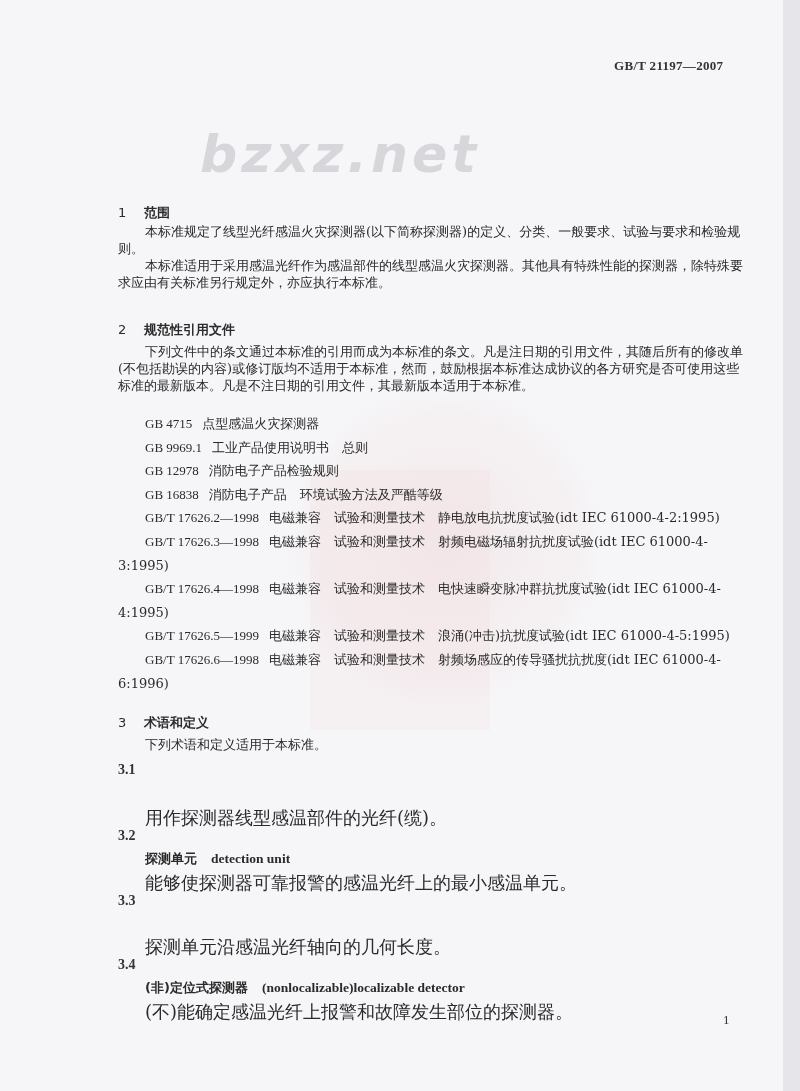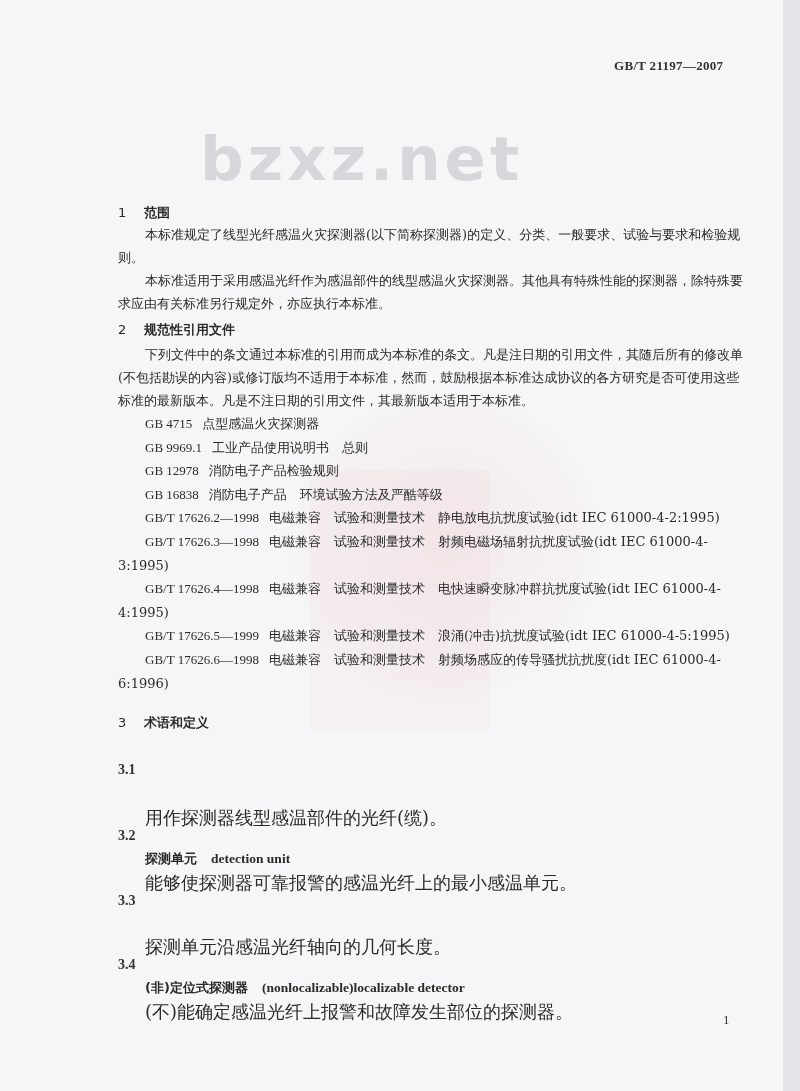--- a/index.html
+++ b/index.html
@@ -28,34 +28,35 @@
     }
     .std-no {
       position: absolute; left: 614px; top: 58px;
       font-family: "Liberation Serif", serif;
       font-weight: bold; font-size: 13px; color: #333;
       letter-spacing: 0.3px;
     }
     .watermark {
       position: absolute; left: 200px; top: 128px;
       font-family: "DejaVu Sans", sans-serif;
-      font-weight: bold; font-size: 61px; letter-spacing: 4px;
+      font-weight: bold; font-size: 52px; letter-spacing: 4px;
       color: rgba(190,190,194,0.55);
       line-height: 1;
       z-index: 1;
+      font-style: italic;
     }
     .doc-title {
       position: absolute; left: 0; width: 783px; top: 133px;
       text-align: center;
       font-family: "DejaVu Sans", sans-serif;
       font-size: 18px; font-weight: bold; color: #2b2b2b;
       letter-spacing: 1px;
       z-index: 2;
     }
-    .block { position: absolute; left: 118px; width: 630px; z-index: 2; font-size: 13px; line-height: 23px; }
+    .block { position: absolute; left: 118px; width: 630px; z-index: 2; font-size: 13px; line-height: 17px; }
     .sec-head {
       position: absolute; left: 118px; z-index: 2;
       font-family: "DejaVu Sans", sans-serif;
       font-size: 13px; font-weight: bold; color: #2b2b2b;
     }
     .sec-head .num { display: inline-block; width: 26px; font-weight: normal; }
     p { margin: 0; }
     .indent { text-indent: 27px; }
     .ref { padding-left: 27px; }
     .ref .code { font-family: "Liberation Serif", serif; margin-right: 10px; }
@@ -107,20 +108,23 @@
     <p class="indent" style="text-indent:27px; padding-left:0;"><span class="code" style="font-family:'Liberation Serif',serif; margin-right:10px;">GB/T 17626.2—1998</span><span>电磁兼容　试验和测量技术　静电放电抗扰度试验(idt IEC 61000-4-2:1995)</span></p>
     <p class="indent"><span style="font-family:'Liberation Serif',serif; margin-right:10px;">GB/T 17626.3—1998</span><span>电磁兼容　试验和测量技术　射频电磁场辐射抗扰度试验(idt IEC 61000-4-3:1995)</span></p>
     <p class="indent"><span style="font-family:'Liberation Serif',serif; margin-right:10px;">GB/T 17626.4—1998</span><span>电磁兼容　试验和测量技术　电快速瞬变脉冲群抗扰度试验(idt IEC 61000-4-4:1995)</span></p>
     <p class="indent"><span style="font-family:'Liberation Serif',serif; margin-right:10px;">GB/T 17626.5—1999</span><span>电磁兼容　试验和测量技术　浪涌(冲击)抗扰度试验(idt IEC 61000-4-5:1995)</span></p>
     <p class="indent"><span style="font-family:'Liberation Serif',serif; margin-right:10px;">GB/T 17626.6—1998</span><span>电磁兼容　试验和测量技术　射频场感应的传导骚扰抗扰度(idt IEC 61000-4-6:1996)</span></p>
   </div>
 
   <div class="sec-head" style="top:714px;">
     <span class="num">3</span><span>术语和定义</span>
   </div>
+  <div class="block" style="top:736px;">
+    <p class="indent">下列术语和定义适用于本标准。</p>
+  </div>
 
   <div class="term-num" style="top:762px;">3.1</div>
   <div class="defn" style="top:806px;">用作探测器线型感温部件的光纤(缆)。</div>
 
   <div class="term-num" style="top:828px;">3.2</div>
   <div class="term" style="top:850px;">
     <span class="zh">探测单元</span><span class="en">detection unit</span>
   </div>
   <div class="defn" style="top:871px;">能够使探测器可靠报警的感温光纤上的最小感温单元。</div>
 

